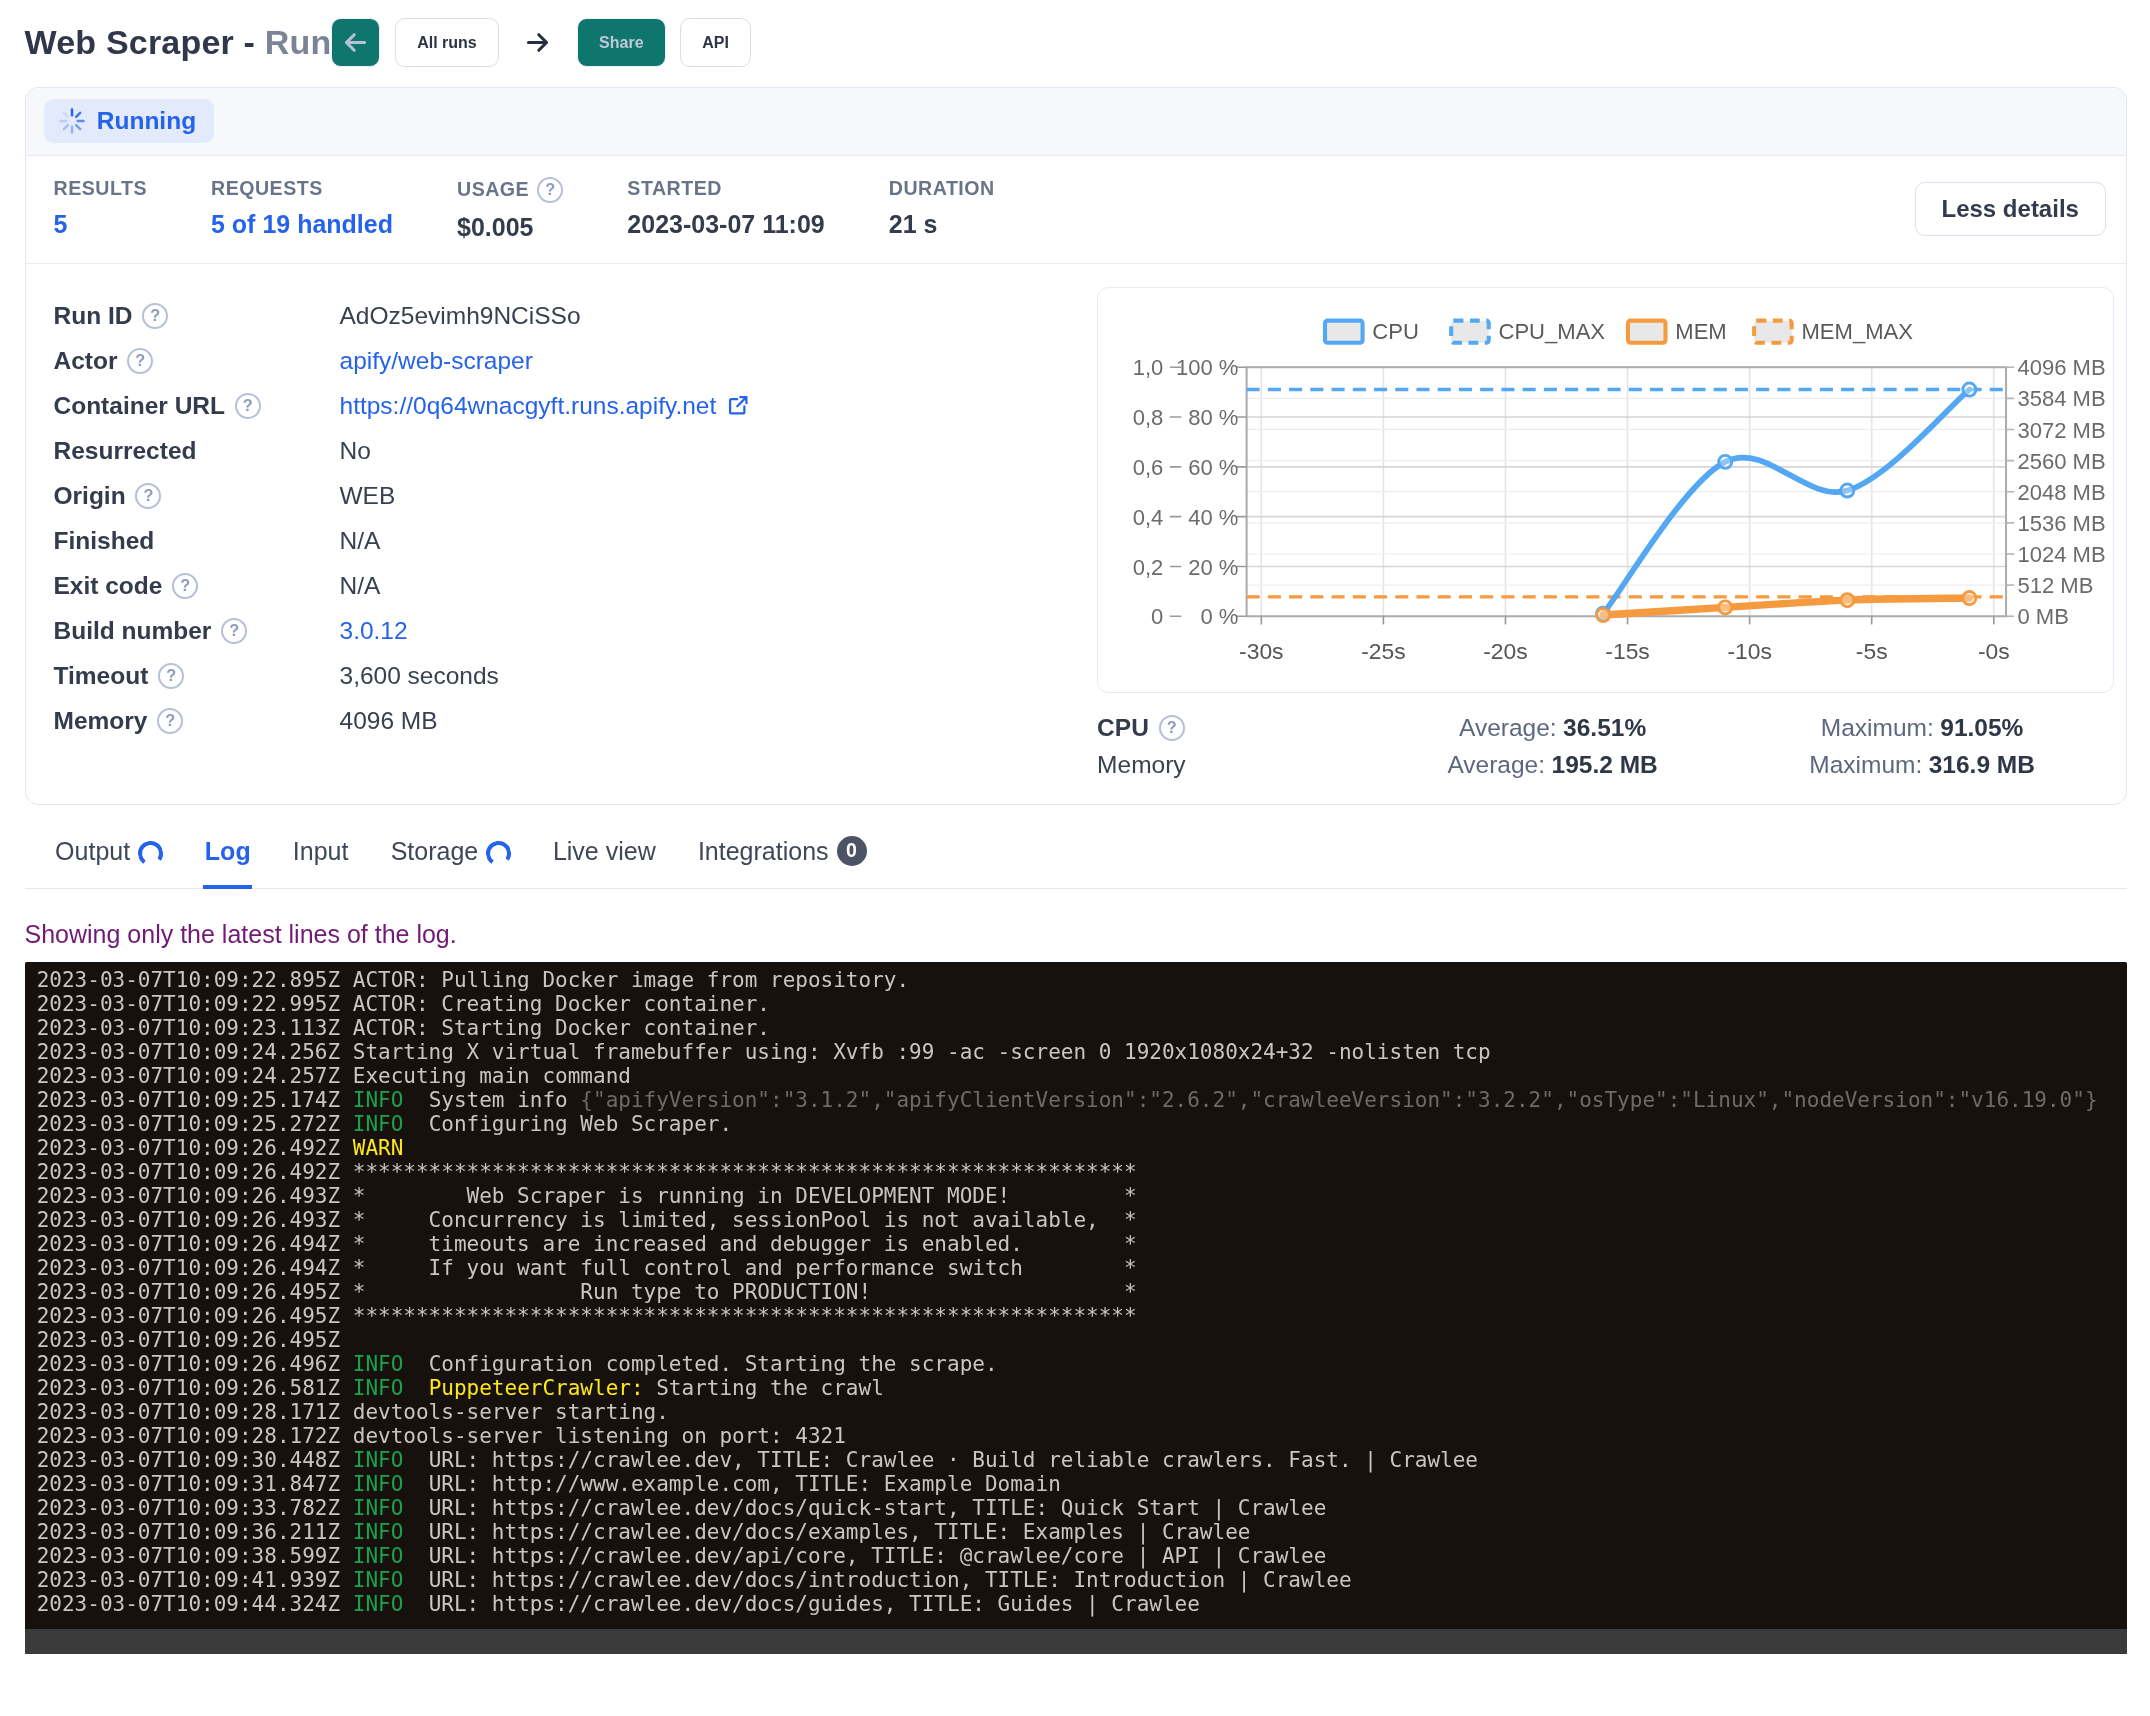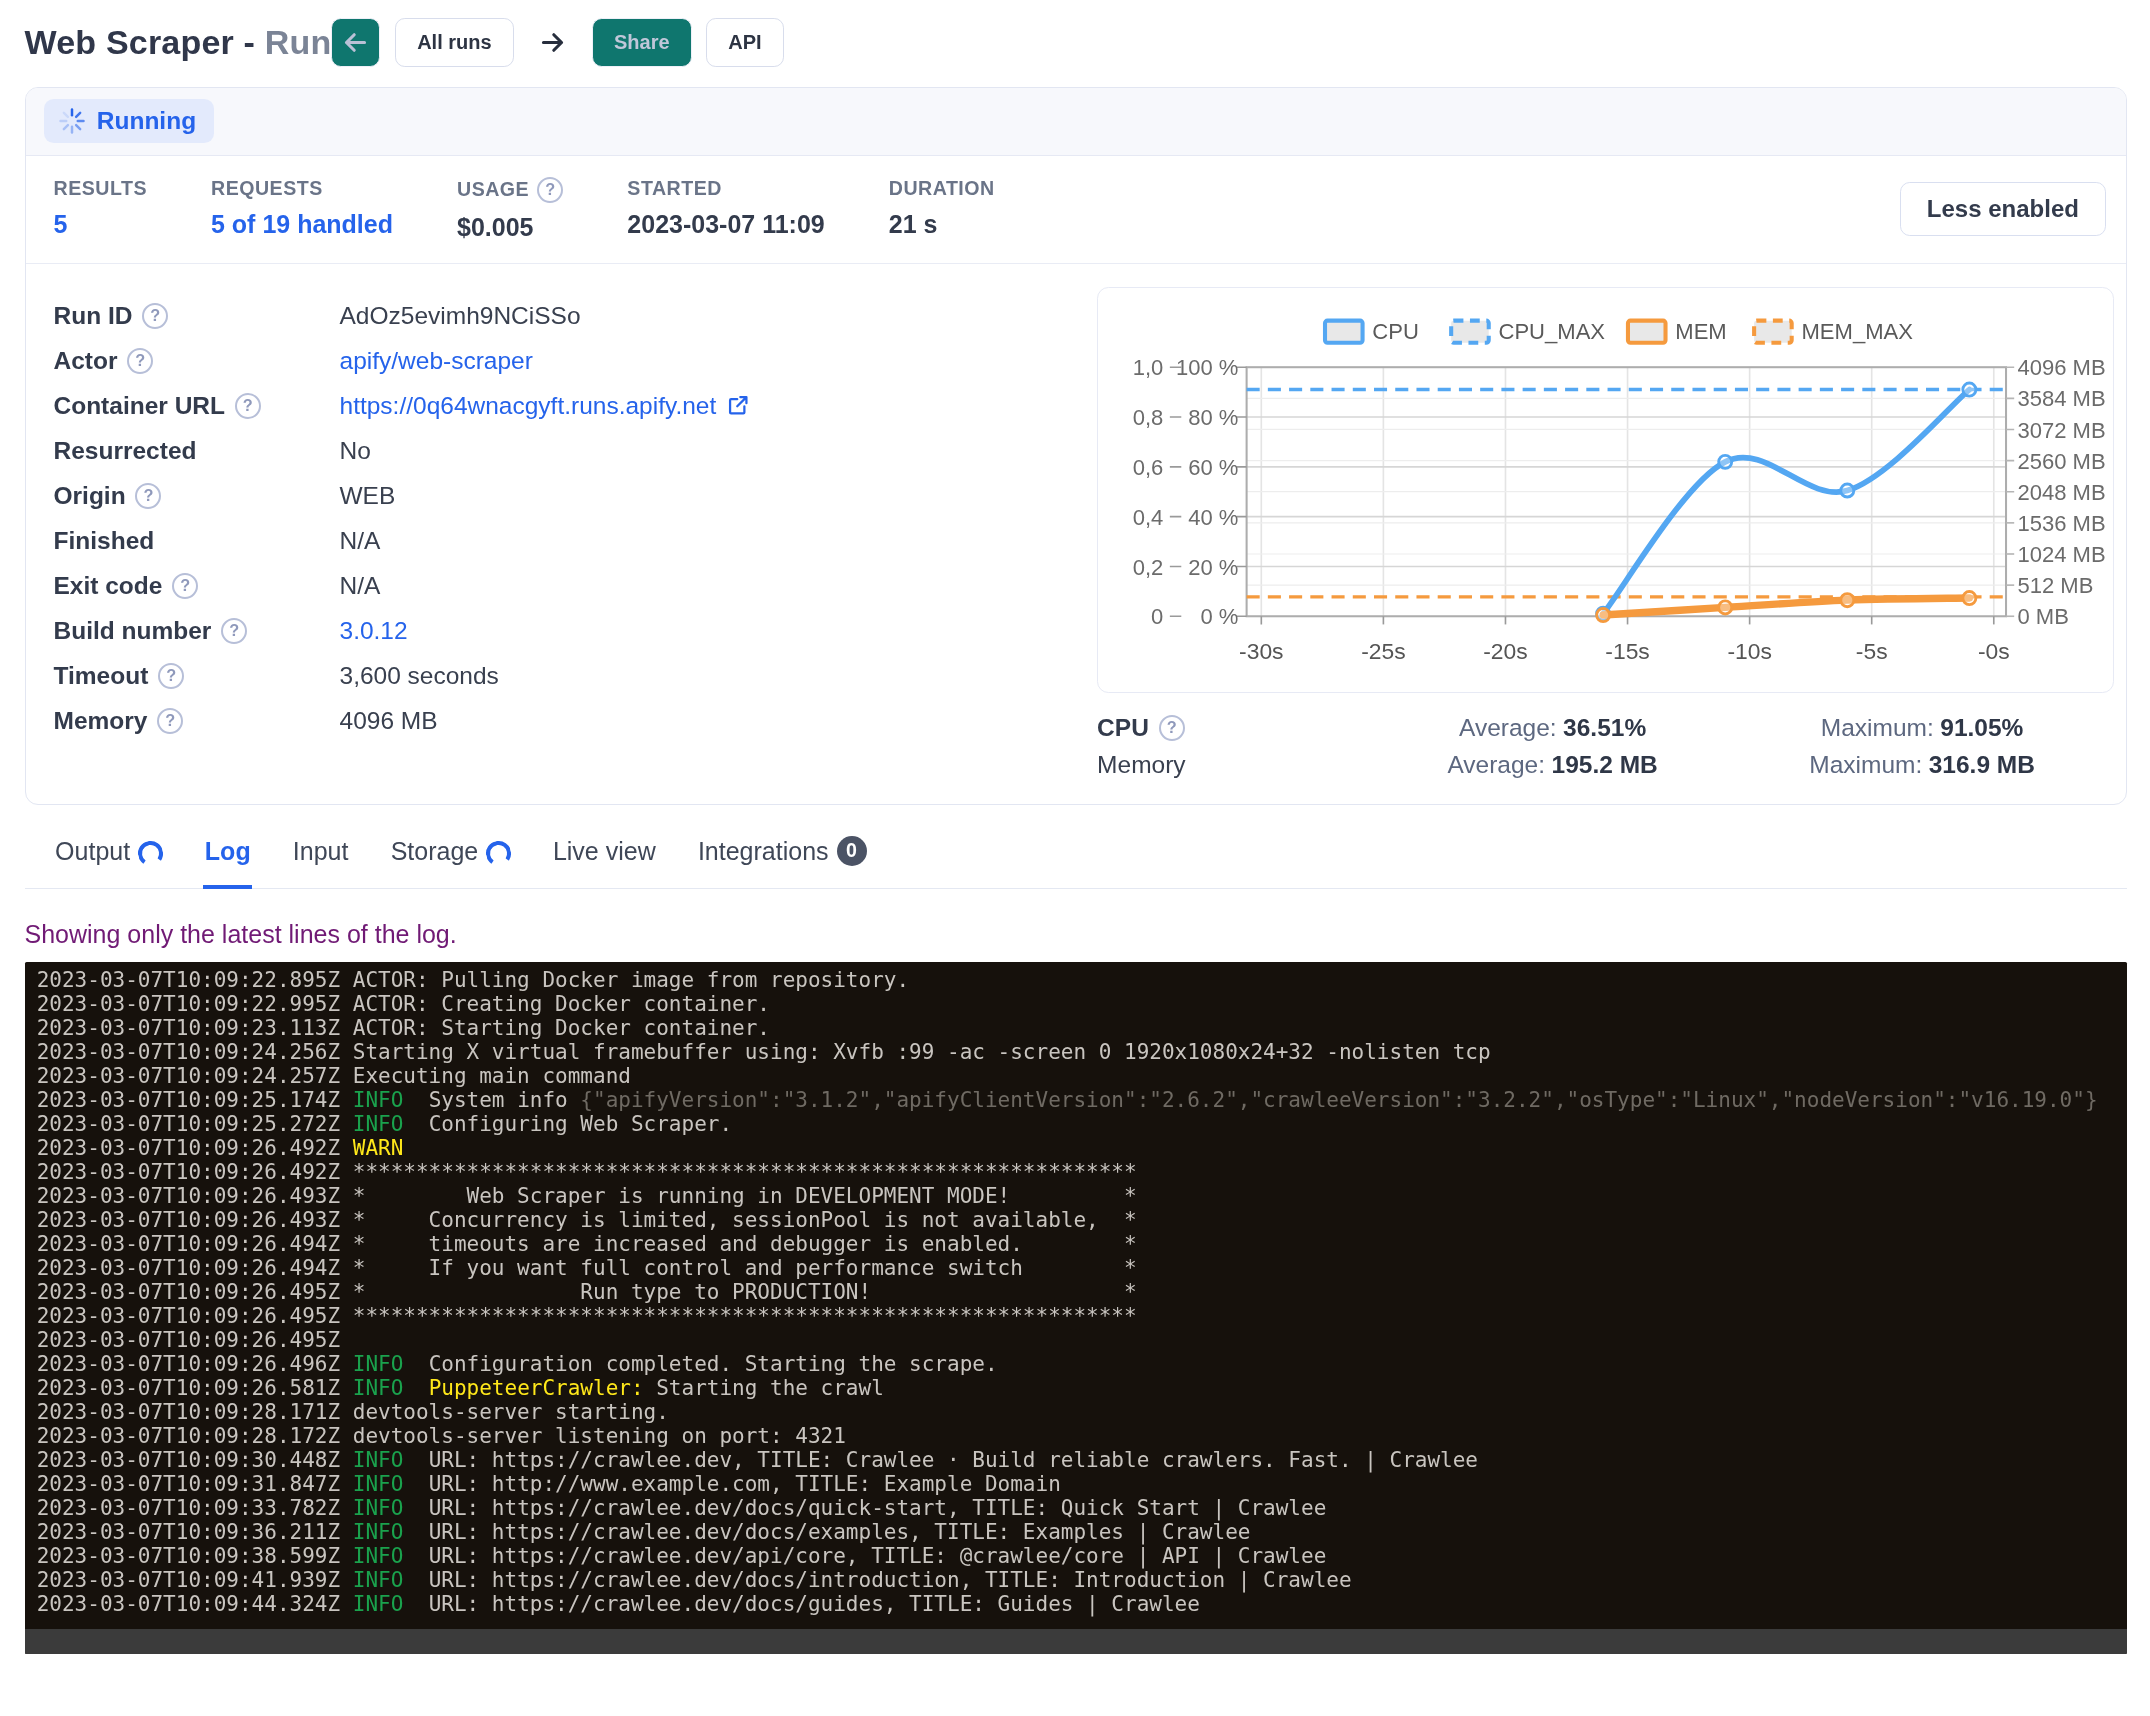--- a/index.html
+++ b/index.html
@@ -10,21 +10,21 @@
   html,body{background:#fff;}
   body{width:2151px; height:1716px; overflow:hidden; font-family:"Liberation Sans",sans-serif; color:#353c4c;}
   .page{padding:0 24.5px;}
 
   
   .top{display:flex; align-items:center; justify-content:flex-start; padding:18px 0 19.6px;}
   .title{font-size:34px; font-weight:700; color:#30374a; letter-spacing:0.2px;}
   .title .sub{color:#7b8496;}
   .top-actions{display:flex; align-items:center; gap:14.7px;}
   .hbtn{display:inline-flex; align-items:center; justify-content:center; height:49px; min-width:49px;
-        border-radius:9.8px; font-family:inherit; font-size:20px; font-weight:700; color:#2d3443;
+        border-radius:9.8px; font-family:inherit; font-size:16px; font-weight:700; color:#2d3443;
         background:#fff; border:1.6px solid #d8ddec; padding:0 21px; cursor:pointer;}
   .hbtn.iconbtn{padding:0; width:49px;}
   .hbtn.soft{background:#0f766e; border-color:#eef0f8; color:#c0c7d9;}
   .hbtn.plain{border-color:transparent; background:transparent; padding:0 4.9px;}
   .arrow-svg{width:31px; height:31px;}
 
   
   .run-card{border:1.6px solid #e2e6f2; border-radius:13px; overflow:hidden;}
   .card-head{background:#f7f8fc; padding:11.4px 18px; border-bottom:1.6px solid #e6e9f4;}
   .badge{display:inline-flex; align-items:center; gap:10.6px; background:#e3eafc; border-radius:9.8px;
@@ -150,21 +150,21 @@
         <div class="val">$0.005</div>
       </div>
       <div class="stat">
         <div class="lbl">STARTED</div>
         <div class="val">2023-03-07 11:09</div>
       </div>
       <div class="stat">
         <div class="lbl">DURATION</div>
         <div class="val">21 s</div>
       </div>
-      <button class="less-btn">Less enabled</button>
+      <button class="less-btn">Less details</button>
     </div>
 
     <div class="card-body">
       <div class="details">
           <div class="drow">
             <div class="dlabel">
               <span>Run ID</span>
               <span class="help-icon">?</span>
             </div>
             <div class="dvalue">

